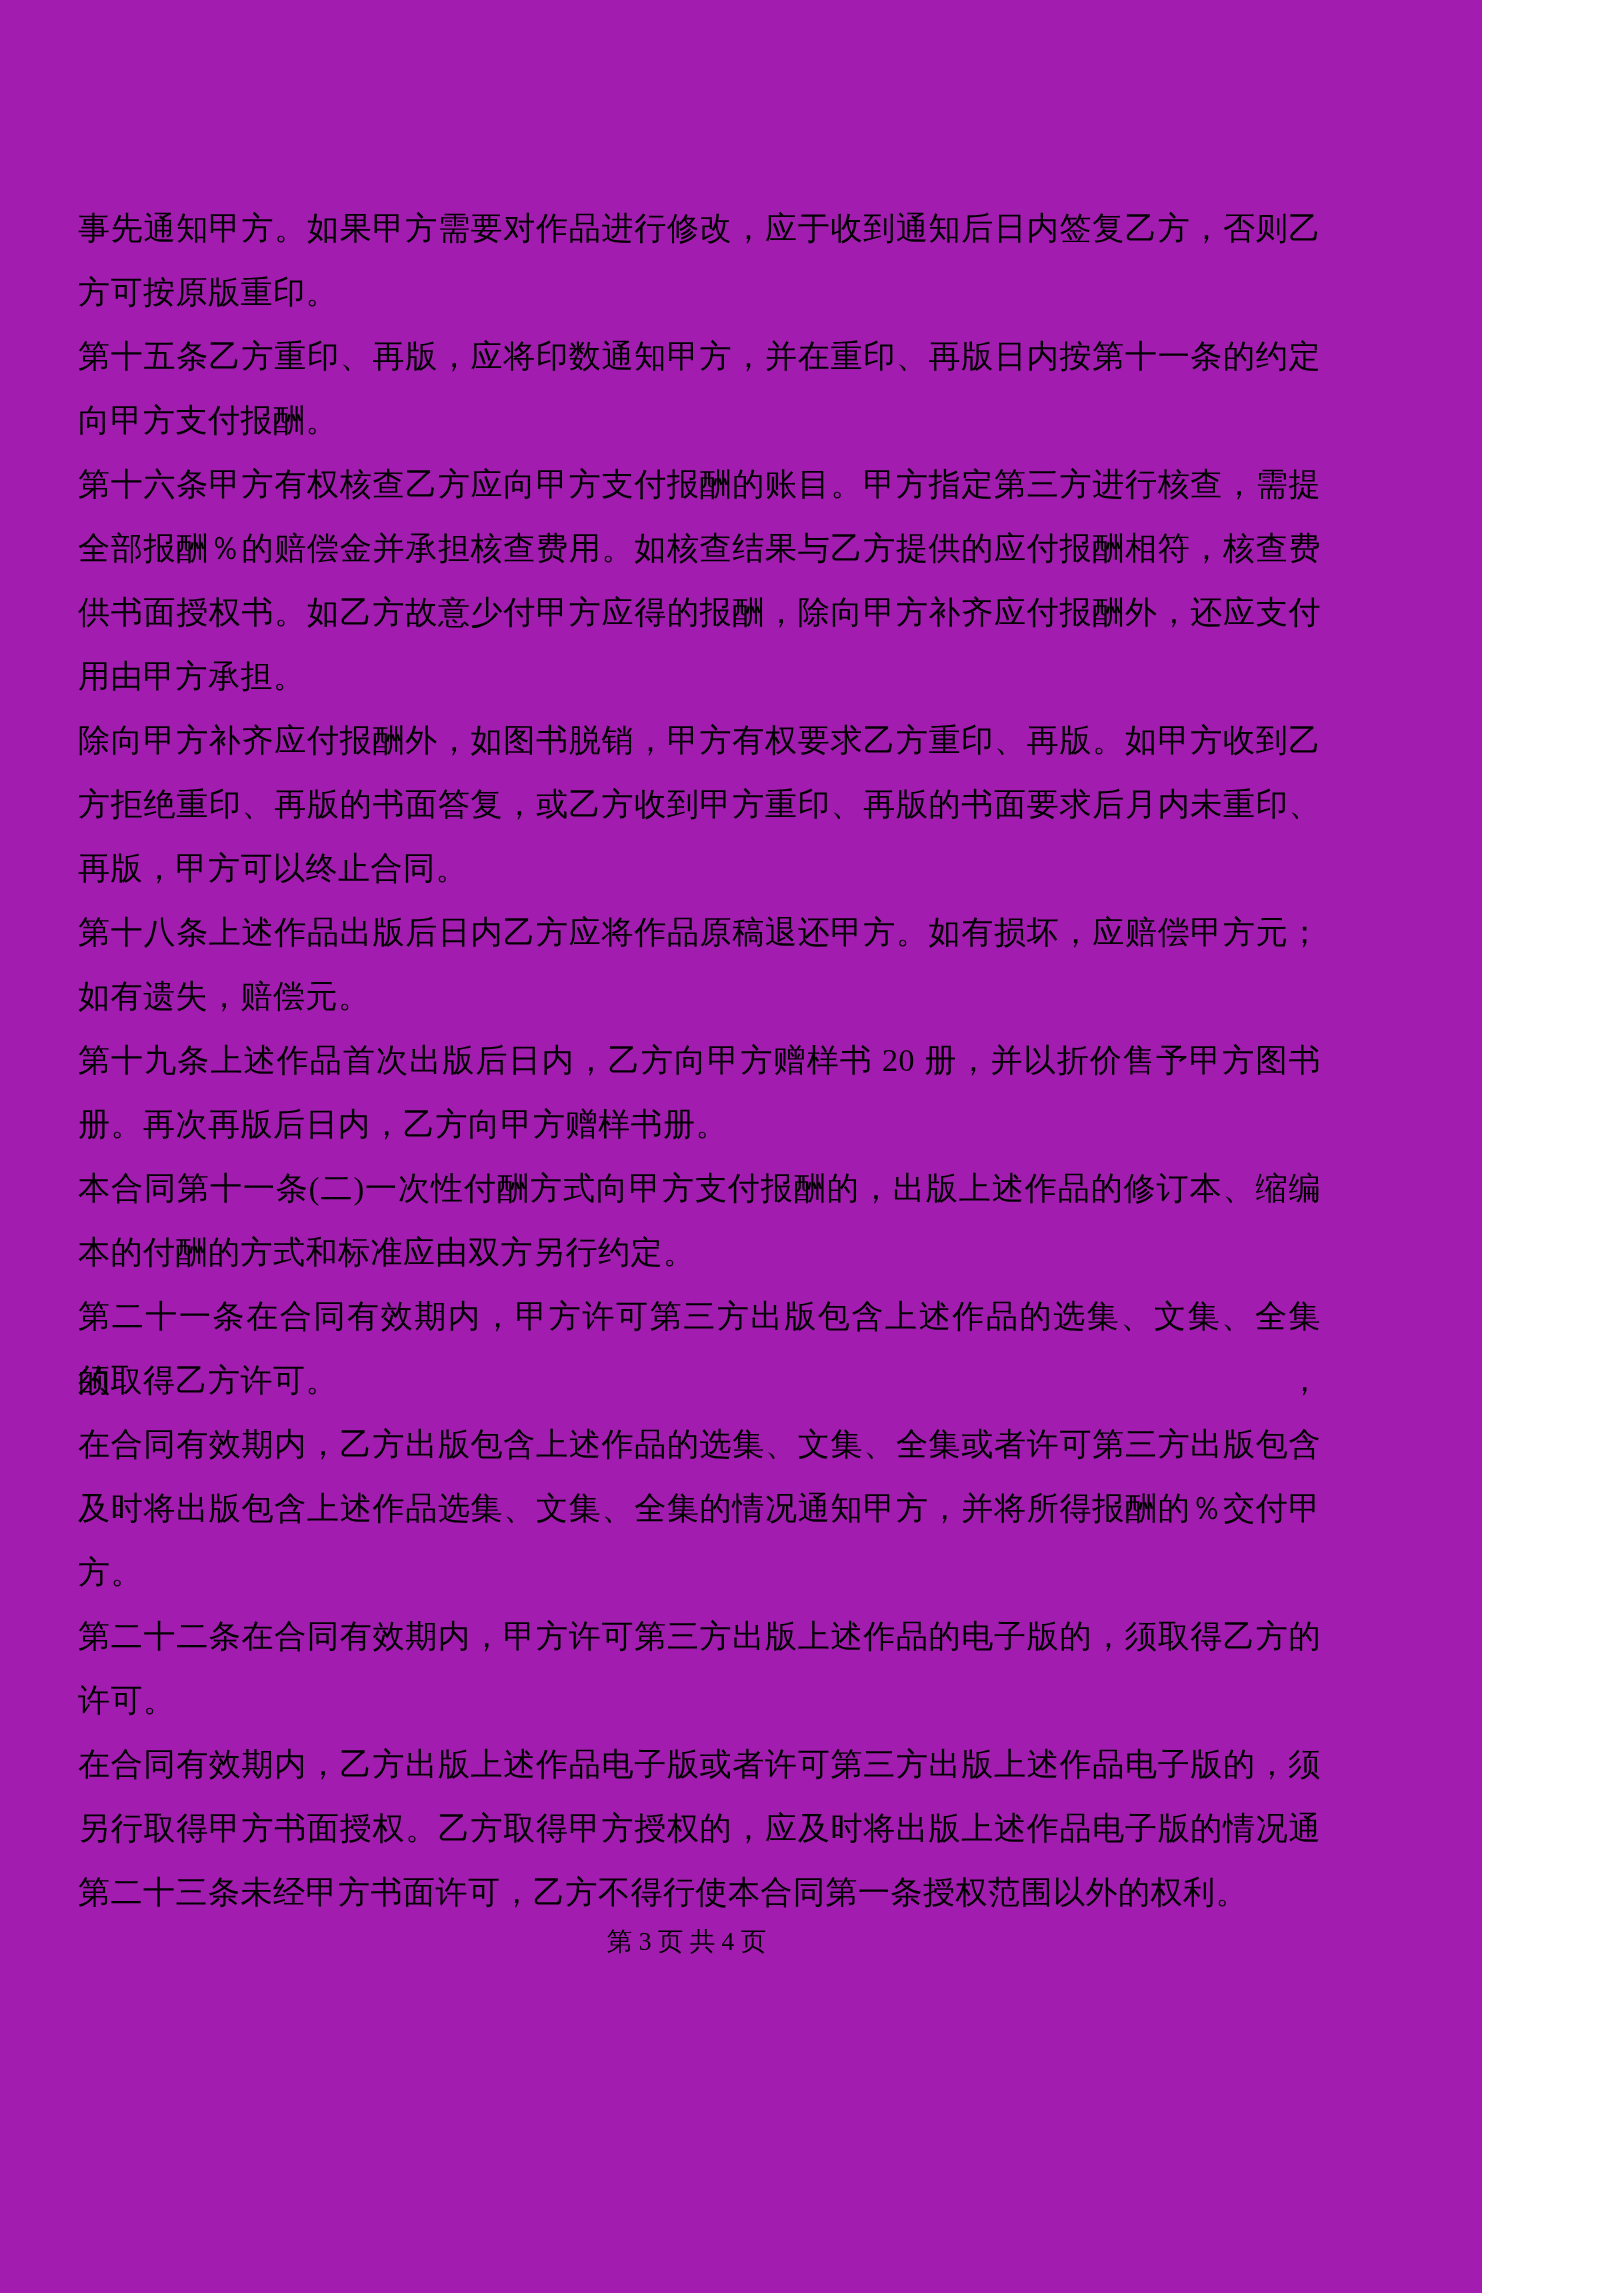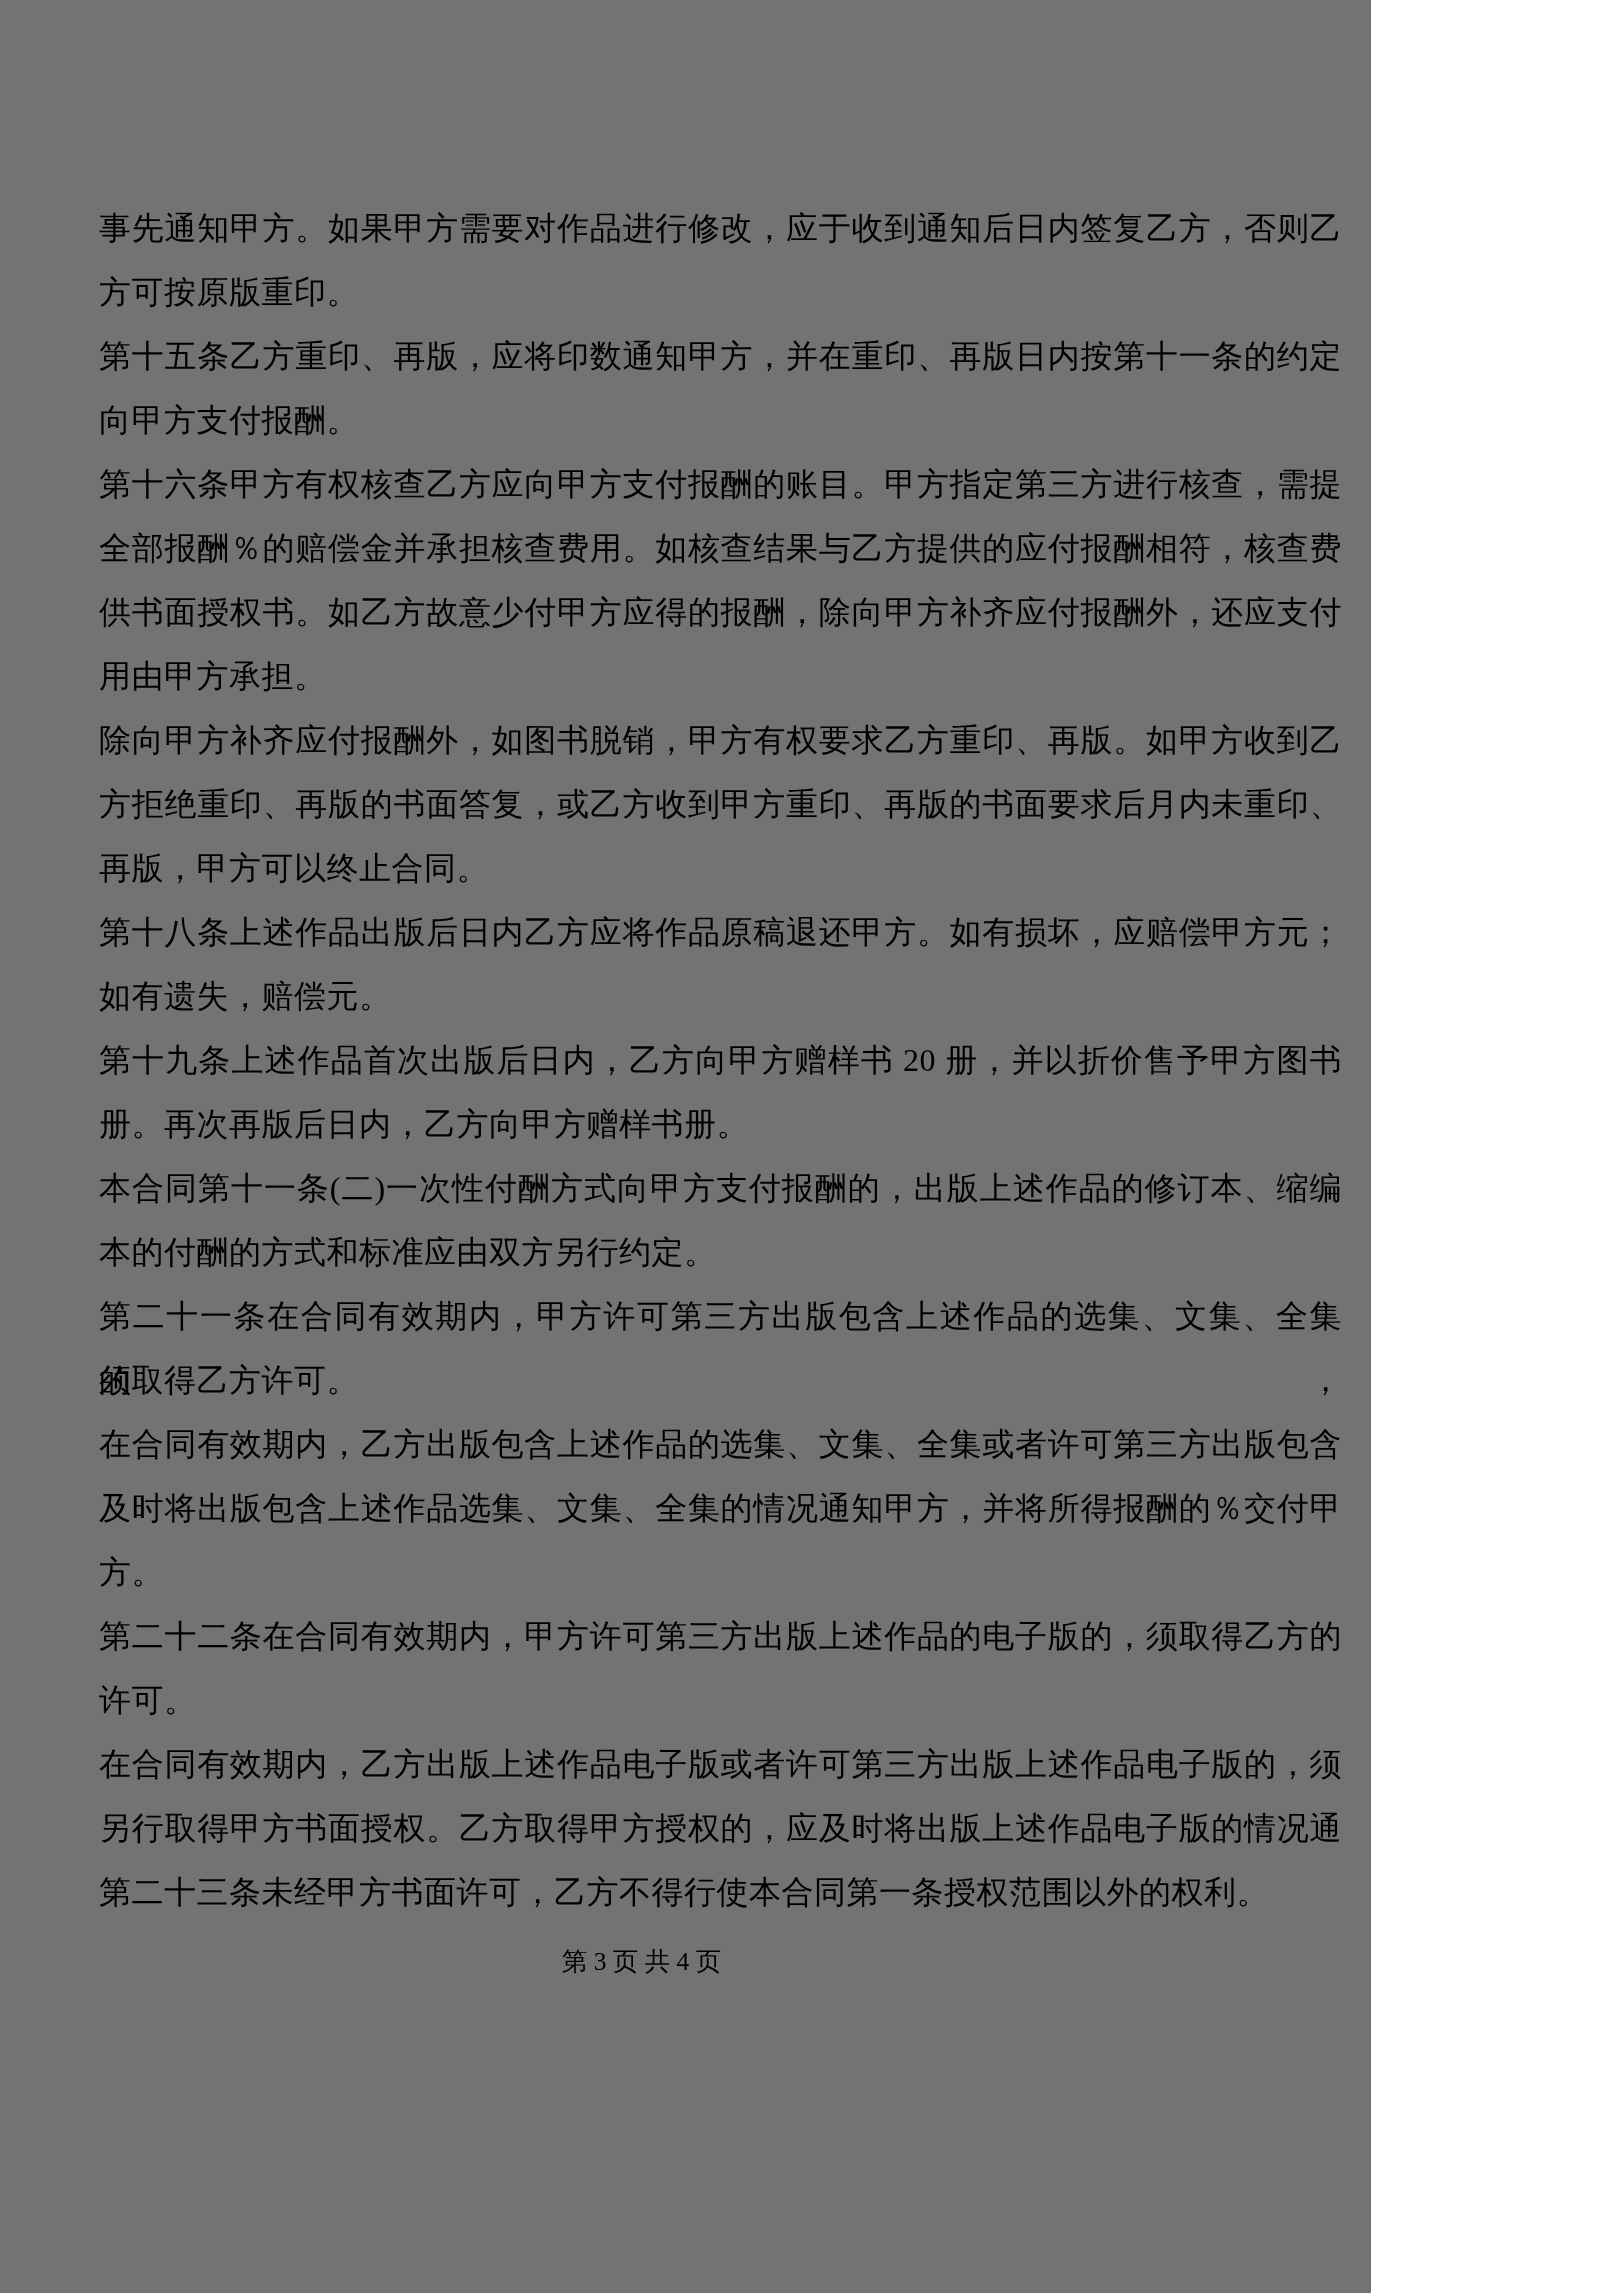--- a/index.html
+++ b/index.html
@@ -9,24 +9,24 @@
   }
   body {
     width: 1623px;
     height: 2294px;
     position: relative;
     font-family: "Liberation Serif", "DejaVu Serif", serif;
     color: #000000;
   }
   .page {
     box-sizing: border-box;
-    width: 1371px;
+    width: 1482px;
     height: 2294px;
-    padding: 196px 187px 0 99px;
-    background: #737373;
+    padding: 196px 187px 0 78px;
+    background: #a21caf;
   }
   .textbody {
     width: 1243px;
   }
   .line {
     height: 64px;
     line-height: 64px;
     font-size: 32px;
     white-space: normal;
     letter-spacing: 0.5px;
@@ -37,21 +37,20 @@
     text-align: justify;
     text-align-last: justify;
     text-justify: inter-character;
   }
   
   .line.end {
     text-align: right;
     text-align-last: left;
   }
   .footer {
-    margin-top: 20px;
     height: 36px;
     line-height: 36px;
     font-size: 25.5px;
     text-align: center;
     color: #000000;
   }
 </style>
 </head>
 <body>
 

